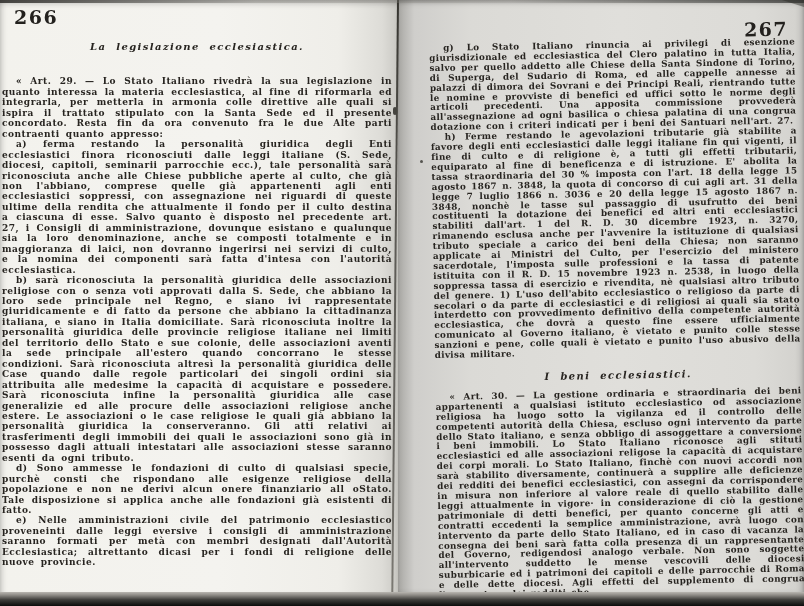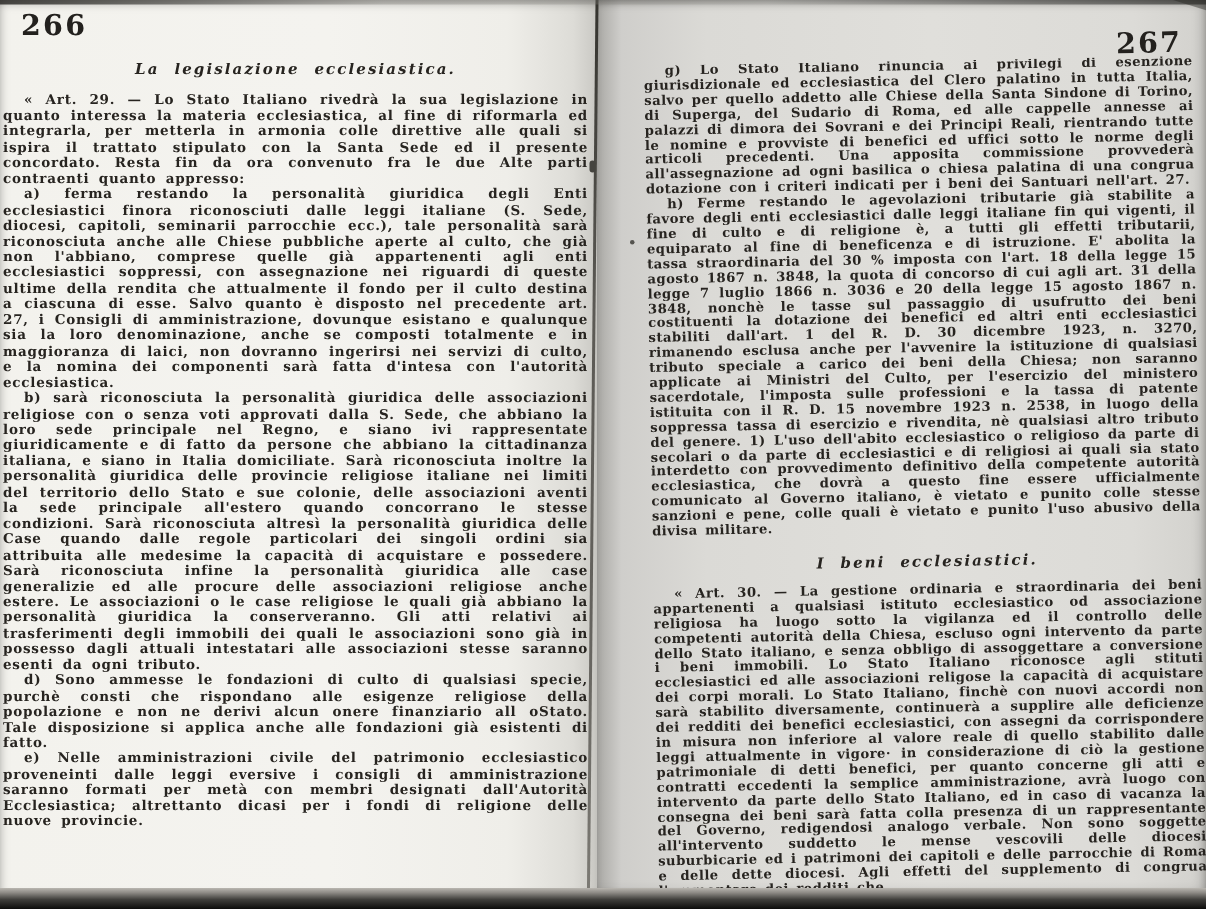--- a/index.html
+++ b/index.html
@@ -30,21 +30,21 @@
   .num-left{left:14px;top:6px;font-size:19px;letter-spacing:1.5px;}
   .num-right{left:744px;top:18px;font-size:19px;letter-spacing:1.5px;transform:rotate(-1.2deg);}
   .text-col{position:absolute;color:#272420;font-weight:bold;text-align:justify;overflow:hidden;}
   .text-col p{margin:0;text-indent:14px;}
   .col-left{left:2px;top:42px;width:390px;height:547px;
     font-size:9px;line-height:10.45px;letter-spacing:.5px;word-spacing:2.6px;}
   .col-right{left:429px;top:40px;width:366px;height:552px;
     font-size:8.8px;line-height:9.9px;letter-spacing:.3px;word-spacing:1.6px;
     transform:rotate(-1.05deg);transform-origin:60% 0;}
   .section-heading{font-style:italic;font-weight:bold;text-align:center;text-indent:0;
-    font-size:10px;letter-spacing:1.4px;word-spacing:5px;margin:0 0 10px;}
+    font-size:10px;letter-spacing:1.4px;word-spacing:5px;margin:0 0 24px;}
   .col-right .section-heading{margin:13px 0 9px;}
 </style>
 </head>
 <body>
 
 <div class="scan">
 
   <div class="page page-left"></div>
   <div class="page page-right"></div>
 

